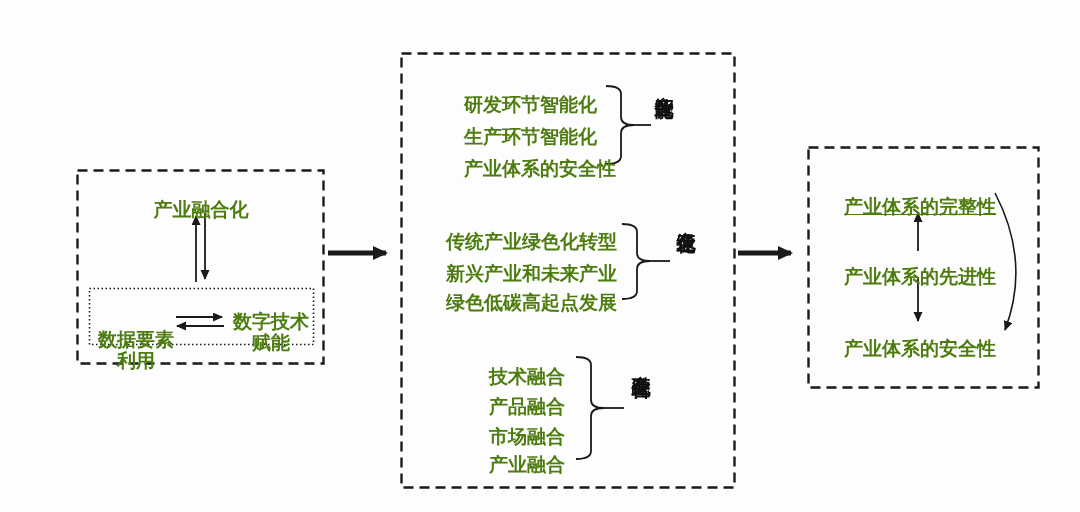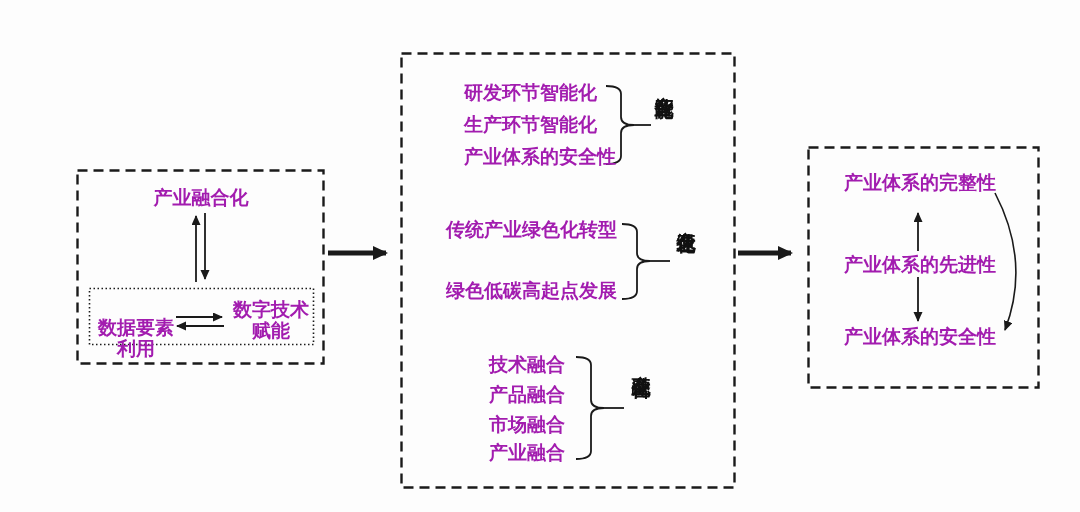--- a/index.html
+++ b/index.html
@@ -12,21 +12,22 @@
     overflow:hidden;
   }
   .layer{position:absolute;left:0;top:0;}
   .t{
     position:absolute;
     font-size:19px;
     font-weight:700;
     line-height:22px;
     white-space:pre-line;
     text-align:center;
-    color:#a21caf;
+    color:#4d7c0f;
+    margin-top:12px;
   }
   .t.left{text-align:left;white-space:nowrap;}
   .vlabel{
     position:absolute;
     font-size:19px;
     font-weight:700;
     writing-mode:vertical-rl;
     text-orientation:upright;
     letter-spacing:1px;
     text-align:center;
@@ -81,26 +82,27 @@
 利用</div>
   <div class="t" style="left:229px;top:299px;width:84px;line-height:21px;">数字技术
 赋能</div>
 
   <div class="t left" style="left:464px;top:82px;">研发环节智能化</div>
   <div class="t left" style="left:464px;top:114px;">生产环节智能化</div>
   <div class="t left" style="left:464px;top:146px;">产业体系的安全性</div>
   <div class="vlabel" style="left:653px;top:81px;width:24px;">产业智能化</div>
 
   <div class="t left" style="left:446px;top:219px;">传统产业绿色化转型</div>
+  <div class="t left" style="left:446px;top:251px;">新兴产业和未来产业</div>
   <div class="t left" style="left:446px;top:280px;">绿色低碳高起点发展</div>
   <div class="vlabel" style="left:675px;top:216px;width:24px;">产业绿色化</div>
 
   <div class="t left" style="left:489px;top:354px;">技术融合</div>
   <div class="t left" style="left:489px;top:384px;text-align:right;">产品融合</div>
   <div class="t left" style="left:489px;top:414px;text-align:right;">市场融合</div>
   <div class="t left" style="left:489px;top:442px;">产业融合</div>
   <div class="vlabel" style="left:630px;top:360px;width:24px;">产业融合化</div>
 
-  <div class="t" style="left:842px;top:172px;width:156px;">产业体系的完整性</div>
+  <div class="t" style="left:842px;top:184px;width:156px;text-decoration:underline;">产业体系的完整性</div>
   <div class="t" style="left:842px;top:254px;width:156px;">产业体系的先进性</div>
   <div class="t" style="left:842px;top:326px;width:156px;">产业体系的安全性</div>
 
 </div>
 
 </body></html>

